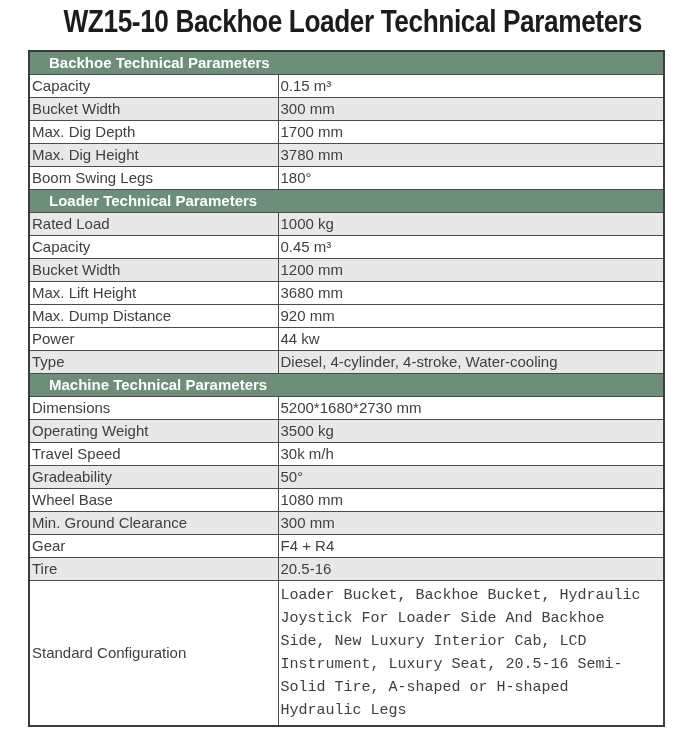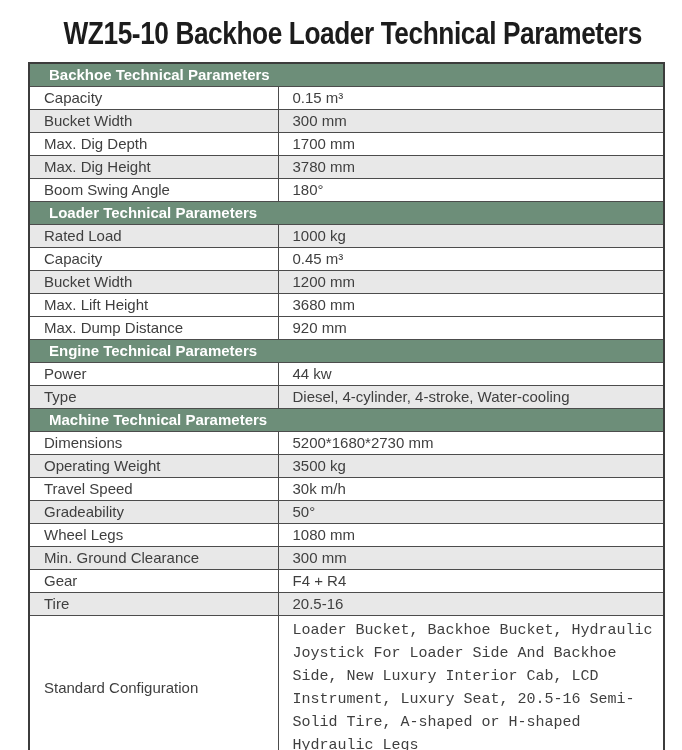--- a/index.html
+++ b/index.html
@@ -14,21 +14,21 @@
   }
   * { margin: 0; padding: 0; box-sizing: border-box; }
   html, body {
     width: 682px;
     height: 750px;
     background: #ffffff;
     overflow: hidden;
     font-family: "Liberation Sans", "DejaVu Sans", sans-serif;
   }
   .page-title {
-    margin-top: 14px;
+    margin-top: 2px;
     text-align: center;
     line-height: 38px;
     height: 38px;
     white-space: nowrap;
   }
   .page-title .condensed {
     display: inline-block;
     transform: scaleX(0.82);
     transform-origin: 50% 50%;
     font-size: 32px;
@@ -53,21 +53,21 @@
   col.value-col { width: 386px; }
   tr.section-row td {
     background: var(--header-green);
     color: var(--header-text);
     font-weight: bold;
     padding: 2px 16px 3px 19px;
     height: 22px;
     line-height: 17px;
   }
   tr.row td {
-    padding: 2px 10px 3px 14px;
+    padding: 2px 10px 3px 2px;
     height: 21px;
     line-height: 17px;
     background: var(--row-white);
   }
   tr.row.shaded td { background: var(--row-alt); }
   tr.row.tall td.value-cell {
     line-height: 23px;
     padding-top: 3px;
     padding-bottom: 3px;
     font-family: Liberation Mono, monospace;
@@ -99,21 +99,21 @@
       </tr>
       <tr class="row">
         <td class="label-cell">Max. Dig Depth</td>
         <td class="value-cell">1700 mm</td>
       </tr>
       <tr class="row shaded">
         <td class="label-cell">Max. Dig Height</td>
         <td class="value-cell">3780 mm</td>
       </tr>
       <tr class="row">
-        <td class="label-cell">Boom Swing Angle</td>
+        <td class="label-cell">Boom Swing Legs</td>
         <td class="value-cell">180°</td>
       </tr>
       <tr class="section-row">
         <td colspan="2">Loader Technical Parameters</td>
       </tr>
       <tr class="row shaded">
         <td class="label-cell">Rated Load</td>
         <td class="value-cell">1000 kg</td>
       </tr>
       <tr class="row">
@@ -124,23 +124,20 @@
         <td class="label-cell">Bucket Width</td>
         <td class="value-cell">1200 mm</td>
       </tr>
       <tr class="row">
         <td class="label-cell">Max. Lift Height</td>
         <td class="value-cell">3680 mm</td>
       </tr>
       <tr class="row">
         <td class="label-cell">Max. Dump Distance</td>
         <td class="value-cell">920 mm</td>
-      </tr>
-      <tr class="section-row">
-        <td colspan="2">Engine Technical Parameters</td>
       </tr>
       <tr class="row">
         <td class="label-cell">Power</td>
         <td class="value-cell">44 kw</td>
       </tr>
       <tr class="row shaded">
         <td class="label-cell">Type</td>
         <td class="value-cell">Diesel, 4-cylinder, 4-stroke, Water-cooling</td>
       </tr>
       <tr class="section-row">
@@ -156,21 +153,21 @@
       </tr>
       <tr class="row">
         <td class="label-cell">Travel Speed</td>
         <td class="value-cell">30k m/h</td>
       </tr>
       <tr class="row shaded">
         <td class="label-cell">Gradeability</td>
         <td class="value-cell">50°</td>
       </tr>
       <tr class="row">
-        <td class="label-cell">Wheel Legs</td>
+        <td class="label-cell">Wheel Base</td>
         <td class="value-cell">1080 mm</td>
       </tr>
       <tr class="row shaded">
         <td class="label-cell">Min. Ground Clearance</td>
         <td class="value-cell">300 mm</td>
       </tr>
       <tr class="row">
         <td class="label-cell">Gear</td>
         <td class="value-cell">F4 + R4</td>
       </tr>

